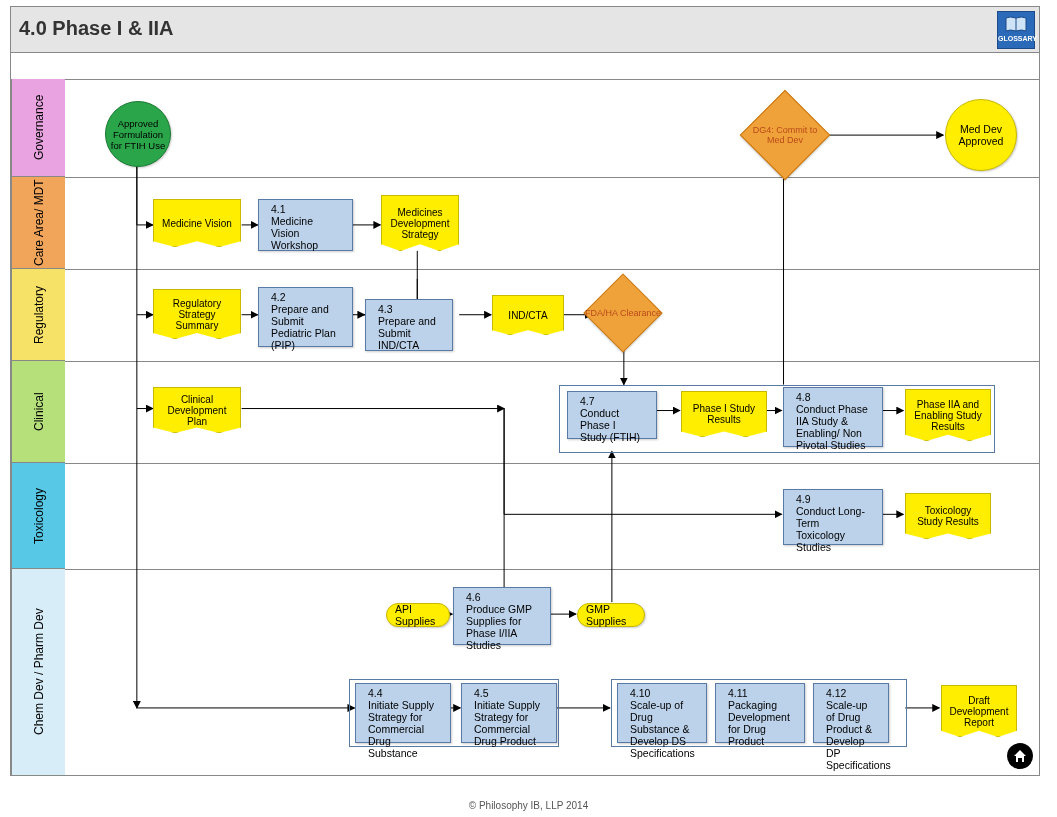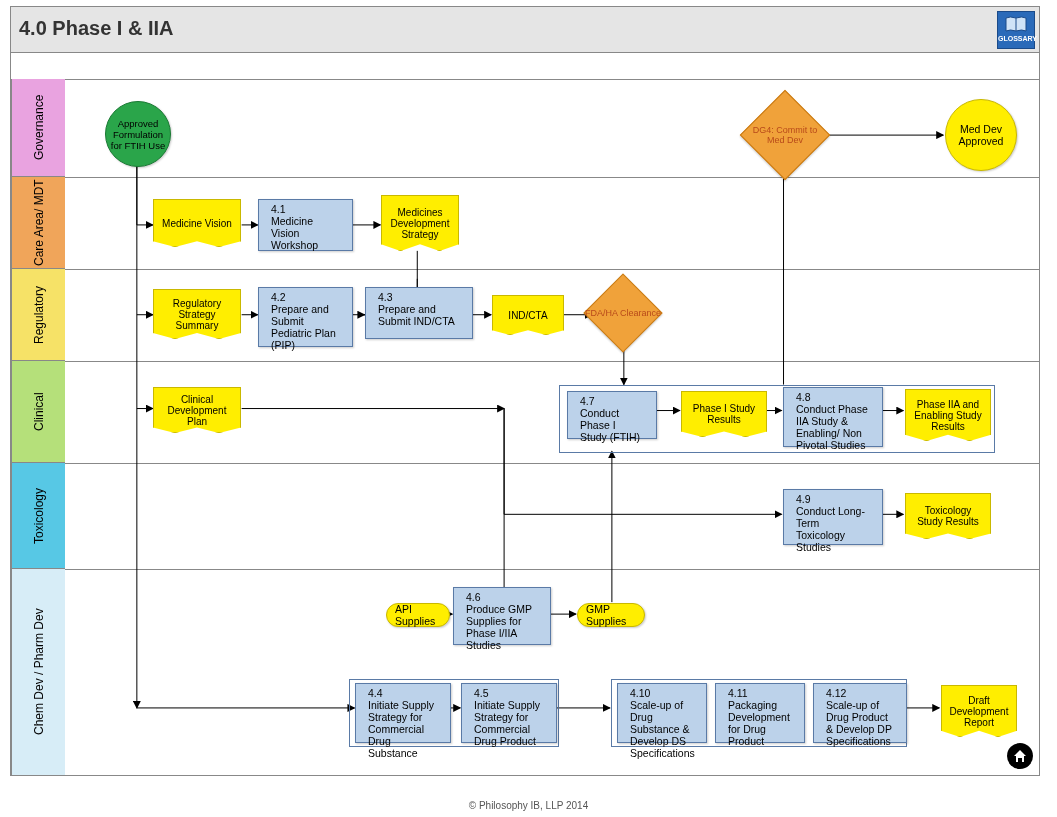--- a/index.html
+++ b/index.html
@@ -225,21 +225,21 @@
     <div class="circle-yellow" style="left:880px; top:20px">Med Dev Approved</div>
 
     <div class="yellow-doc" style="left:88px; top:120px; width:88px; height:48px">Medicine Vision</div>
     <div class="blue-box" style="left:193px; top:120px; width:95px; height:52px; white-space:pre-line">4.1
 Medicine Vision Workshop</div>
     <div class="yellow-doc" style="left:316px; top:116px; width:78px; height:56px">Medicines Development Strategy</div>
 
     <div class="yellow-doc" style="left:88px; top:210px; width:88px; height:50px">Regulatory Strategy Summary</div>
     <div class="blue-box" style="left:193px; top:208px; width:95px; height:60px; white-space:pre-line">4.2
 Prepare and Submit Pediatric Plan (PIP)</div>
-    <div class="blue-box" style="left:300px; top:208px; width:108px; height:52px; white-space:pre-line">4.3
+    <div class="blue-box" style="left:300px; top:220px; width:88px; height:52px; white-space:pre-line">4.3
 Prepare and Submit IND/CTA</div>
     <div class="yellow-doc" style="left:427px; top:216px; width:72px; height:40px">IND/CTA</div>
     <div class="diamond-orange" style="left:530px; top:206px; width:56px; height:56px">
         <span>FDA/HA Clearance</span>
       </div>
 
     <div class="yellow-doc" style="left:88px; top:308px; width:88px; height:46px">Clinical Development Plan</div>
     <div class="group-box" style="left:494px; top:306px; width:436px; height:68px"></div>
     <div class="blue-box" style="left:502px; top:312px; width:90px; height:48px; white-space:pre-line">4.7
 Conduct Phase I Study (FTIH)</div>
@@ -261,21 +261,21 @@
     <div class="blue-box" style="left:290px; top:604px; width:96px; height:60px; white-space:pre-line">4.4
 Initiate Supply Strategy for Commercial Drug Substance</div>
     <div class="blue-box" style="left:396px; top:604px; width:96px; height:60px; white-space:pre-line">4.5
 Initiate Supply Strategy for Commercial Drug Product</div>
 
     <div class="group-box" style="left:546px; top:600px; width:296px; height:68px"></div>
     <div class="blue-box" style="left:552px; top:604px; width:90px; height:60px; white-space:pre-line">4.10
 Scale-up of Drug Substance &amp; Develop DS Specifications</div>
     <div class="blue-box" style="left:650px; top:604px; width:90px; height:60px; white-space:pre-line">4.11
 Packaging Development for Drug Product</div>
-    <div class="blue-box" style="left:748px; top:604px; width:94px; height:60px; white-space:pre-line">4.12
+    <div class="blue-box" style="left:748px; top:604px; width:76px; height:60px; white-space:pre-line">4.12
 Scale-up of Drug Product &amp; Develop DP Specifications</div>
 
     <div class="yellow-doc" style="left:876px; top:606px; width:76px; height:52px">Draft Development Report</div>
 
     <div class="home-badge" style="right:6px; bottom:6px">
       <svg width="14" height="14" viewBox="0 0 14 14">
         <path d="M7 1 L13 7 H11 V13 H9 V9 H5 V13 H3 V7 H1 Z" fill="#fff"></path>
       </svg>
     </div>
   </div>

